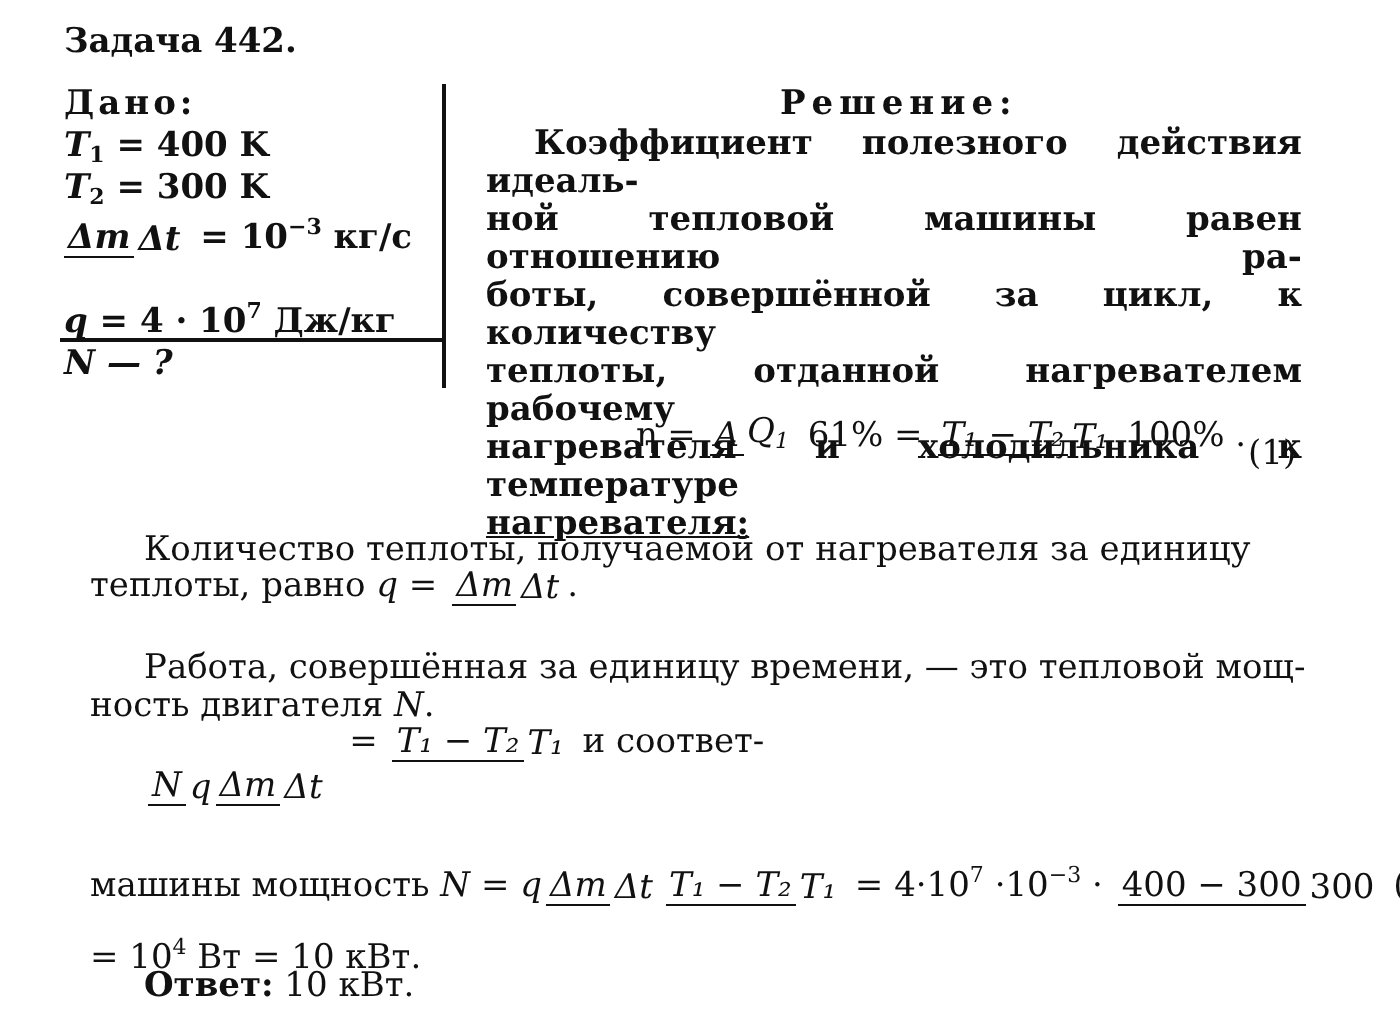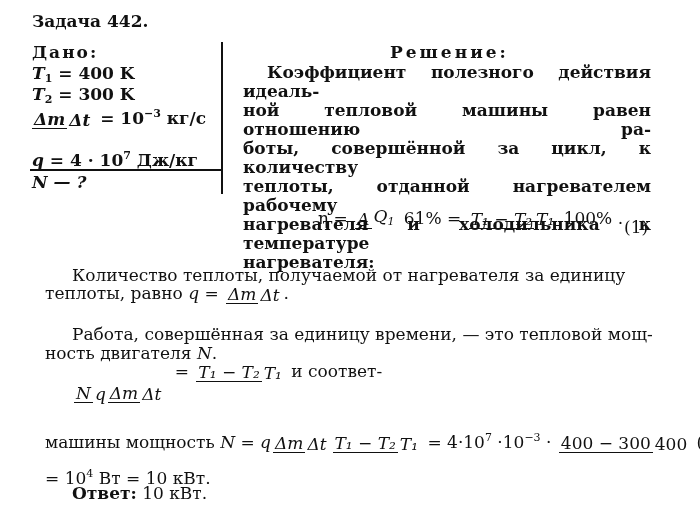--- a/index.html
+++ b/index.html
@@ -37,21 +37,21 @@
 <div class="abs t b" style="left:32px;top:146px;"><span class="i">q</span><span> = 4 · 10</span><sup>7</sup><span> Дж/кг</span></div>
 <div class="abs t b i" style="left:32px;top:173px;">N — ?</div>
 
 <div class="abs t b sp" style="left:390px;top:43px;">Решение:</div>
 <div class="abs t b" style="left:243px;top:63px;width:408px;">
   <span class="just" style="text-indent:24px;">Коэффициент полезного действия идеаль-</span>
   <span class="just">ной тепловой машины равен отношению ра-</span>
   <span class="just">боты, совершённой за цикл, к количеству</span>
   <span class="just">теплоты, отданной нагревателем рабочему</span>
   <span class="just">нагревателя и холодильника к температуре</span>
-  <span style="display:block;">нагревателя:</span>
+  <span style="display:block;text-decoration:underline;">нагревателя:</span>
 </div>
 
 <div class="abs t" style="left:318px;top:207px;">
   <span>η = </span><span class="frac">
       <span class="num i">A</span>
       <span class="den i"><span>Q</span><sub>1</sub></span>
     </span><span> 61% = </span><span class="frac">
       <span class="num i">T₁ − T₂</span>
       <span class="den i">T₁</span>
     </span><span> 100% .</span>
@@ -85,19 +85,19 @@
 
 <div class="abs t" style="left:45px;top:428px;">
   <span>машины  мощность  </span><span class="i">N = q</span><span class="frac">
       <span class="num i">Δm</span>
       <span class="den i">Δt</span>
     </span><span class="frac">
       <span class="num i">T₁ − T₂</span>
       <span class="den i">T₁</span>
     </span><span> = 4·10</span><sup>7</sup><span> ·10</span><sup>−3</sup><span> · </span><span class="frac">
       <span class="num">400 − 300</span>
-      <span class="den">400</span>
+      <span class="den">300</span>
     </span><span> (Вт) =</span>
 </div>
 
 <div class="abs t" style="left:45px;top:464px;"><span>= 10</span><sup>4</sup><span> Вт = 10 кВт.</span></div>
 
 <div class="abs t" style="left:72px;top:484px;"><span class="b">Ответ:</span><span> 10 кВт.</span></div>
 
 </body></html>

